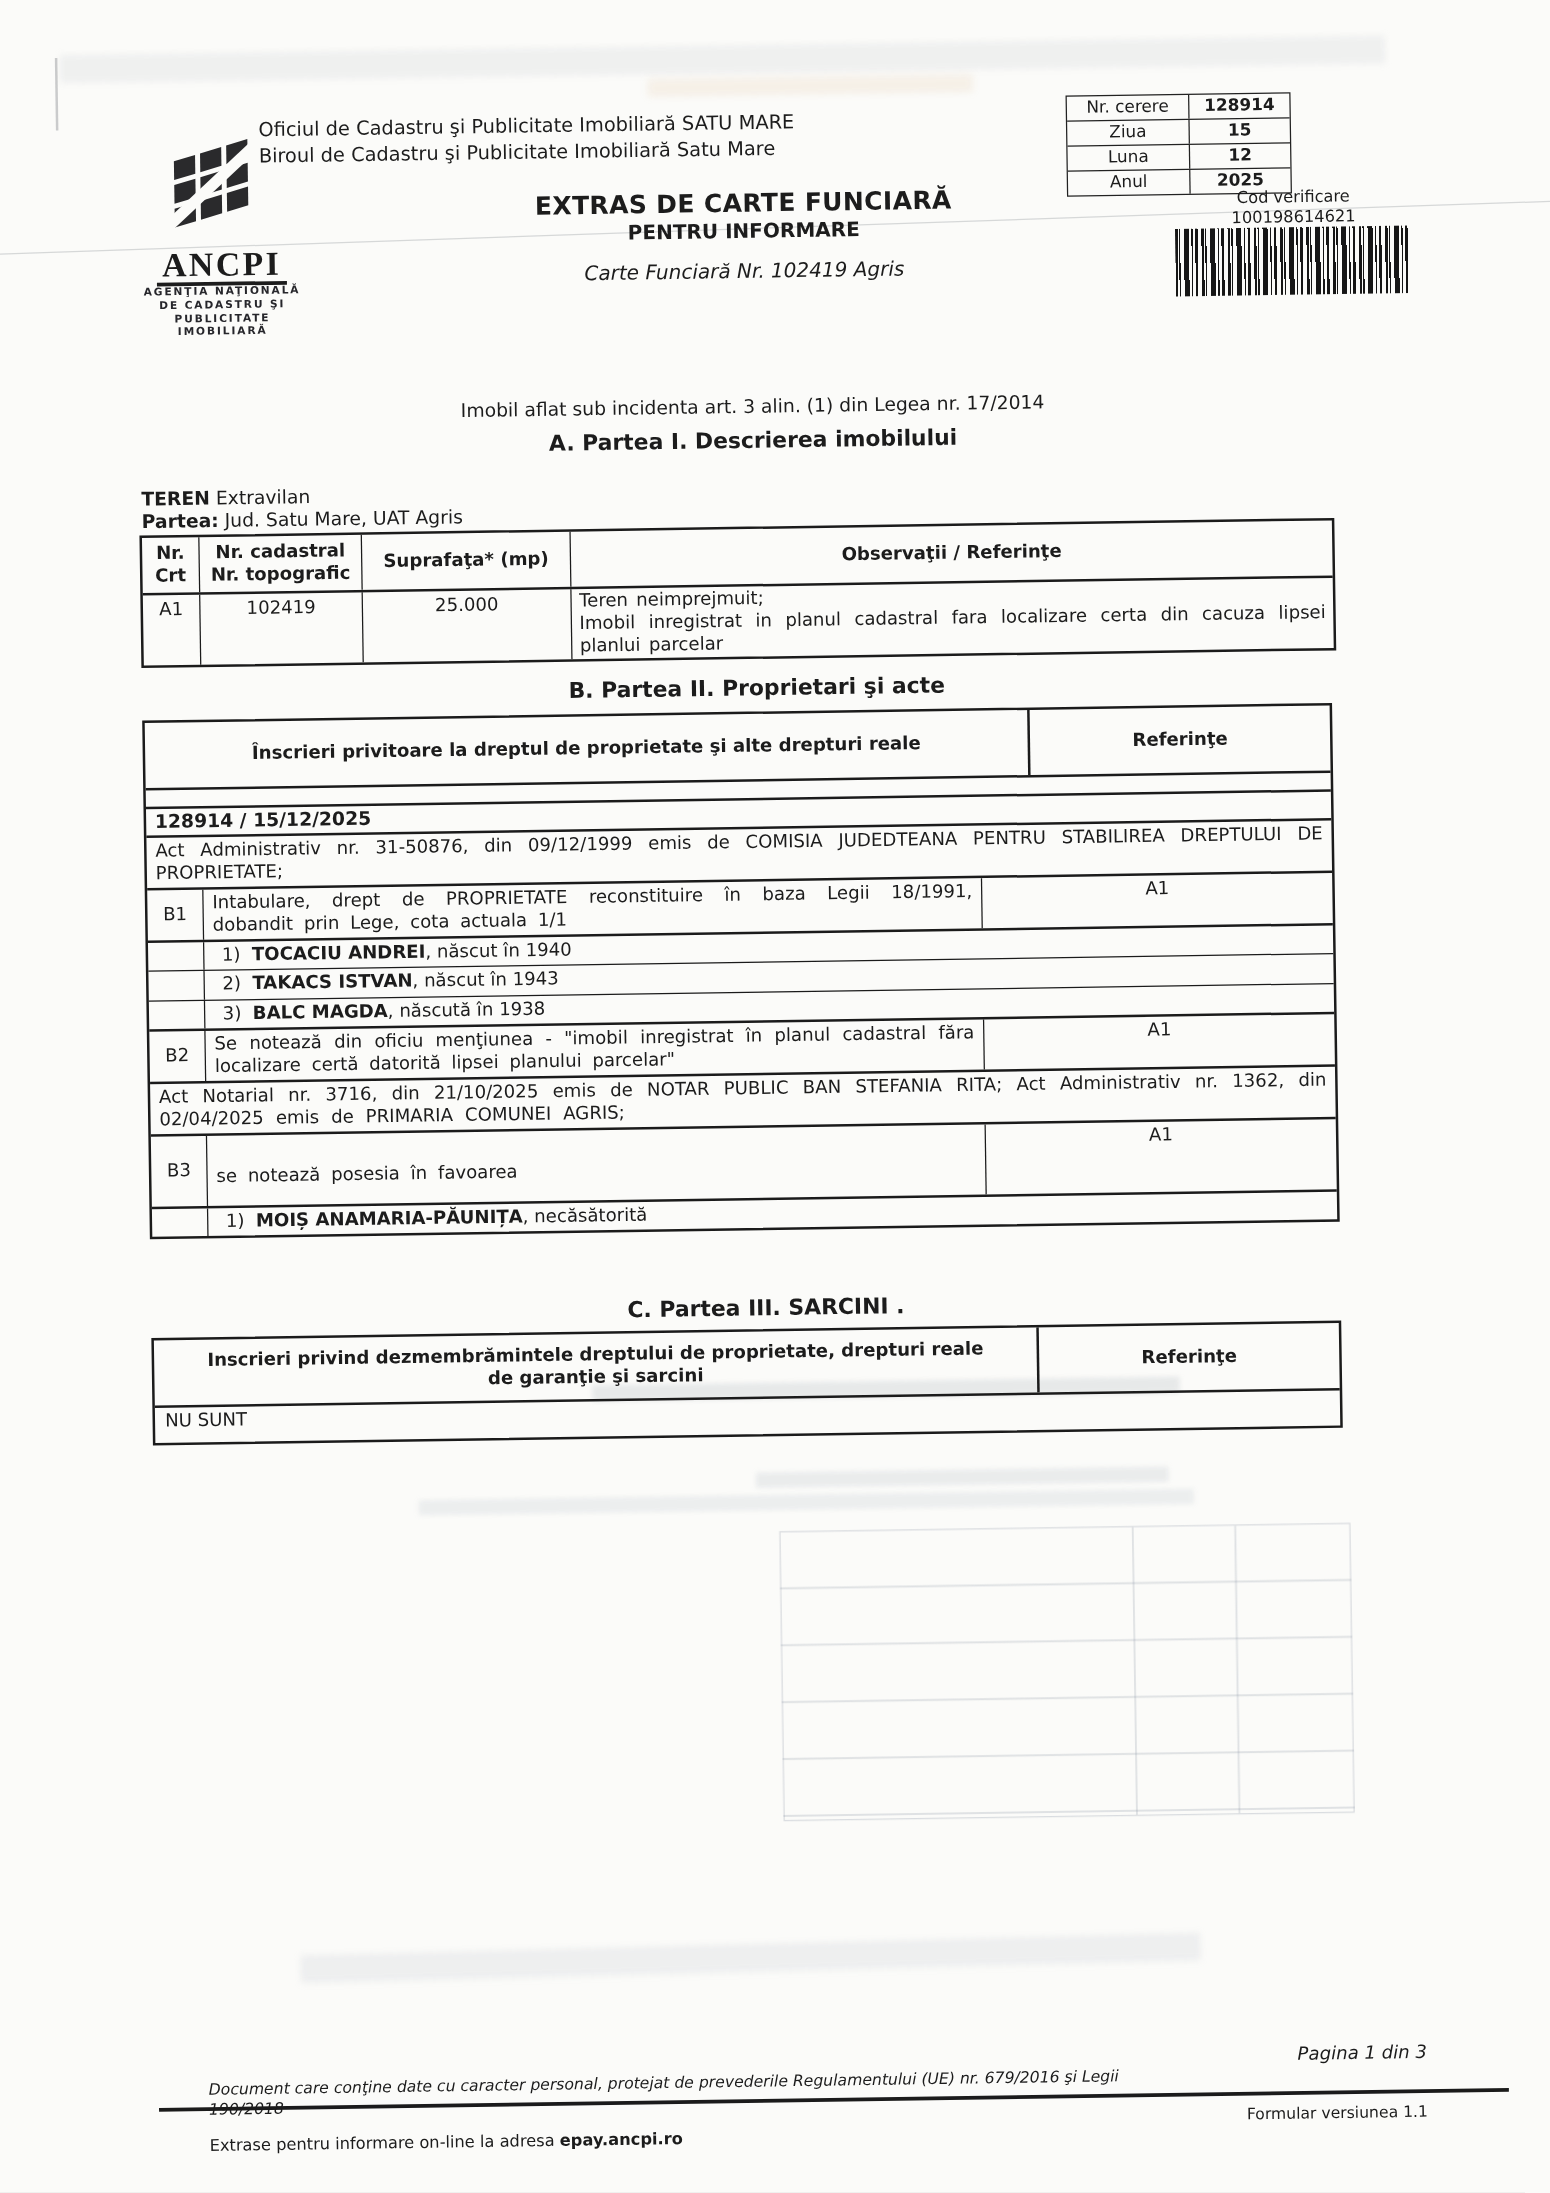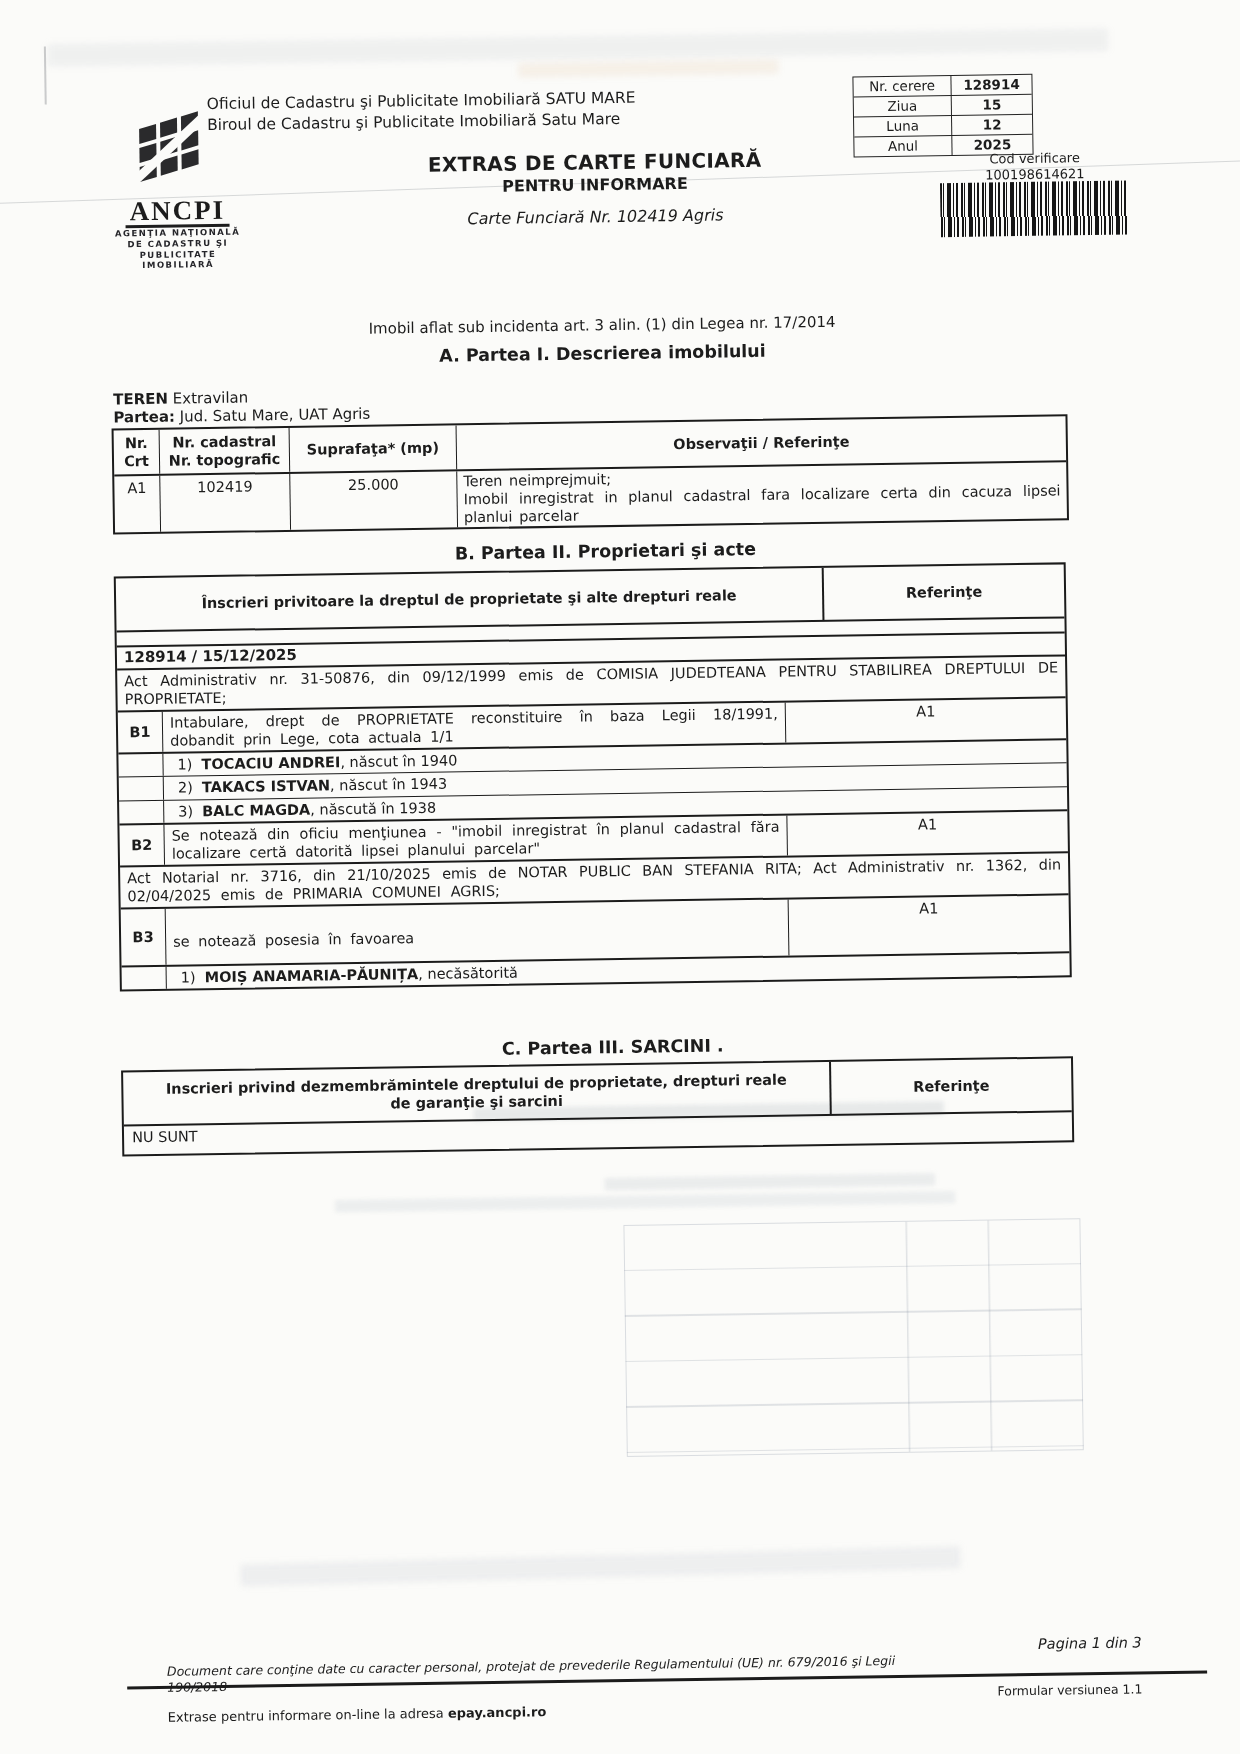--- a/index.html
+++ b/index.html
@@ -55,21 +55,21 @@
   
   .head-b{left:170px;top:541px;width:880px;text-align:center;font-size:17.5px;font-weight:bold;}
   .table-b{left:118px;top:569px;width:948px;border:2px solid #1b1b1b;font-size:14.5px;}
   .tb-head{display:flex;border-bottom:2px solid #1b1b1b;min-height:52px;}
   .tb-head-left{flex:1;border-right:2px solid #1b1b1b;display:flex;align-items:center;justify-content:center;font-weight:bold;text-align:center;padding:2px 30px;}
   .tb-head-right{width:240px;display:flex;align-items:center;justify-content:center;font-weight:bold;}
   .tb-spacer{height:13px;border-bottom:2px solid #1b1b1b;}
   .tb-entry{border-bottom:2px solid #1b1b1b;font-weight:bold;padding:1px 7px;font-size:15px;}
   .tb-act{border-bottom:2px solid #1b1b1b;padding:2px 7px;text-align:justify;word-spacing:5px;}
   .tb-main{display:flex;border-bottom:2px solid #1b1b1b;}
-  .tb-id{width:44px;border-right:1.5px solid #1b1b1b;display:flex;align-items:center;justify-content:center;flex:none;font-weight:bold;}
+  .tb-id{width:44px;border-right:1.5px solid #1b1b1b;display:flex;align-items:center;justify-content:center;flex:none;}
   .tb-text{flex:1;border-right:1.5px solid #1b1b1b;padding:2px 7px;text-align:justify;word-spacing:4px;}
   .tb-ref{width:280px;text-align:center;padding-top:2px;flex:none;}
   .tb-owner{display:flex;border-bottom:1.5px solid #1b1b1b;}
   .tb-owner:last-child{border-bottom:none;}
   .tb-owner-text{flex:1;padding:2px 8px 2px 14px;}
   .tb-owner-text .idx{display:inline-block;min-width:24px;}
   .tb-b3 .tb-text{padding-top:24px;}
   .tb-b3{min-height:56px;}
 
   

